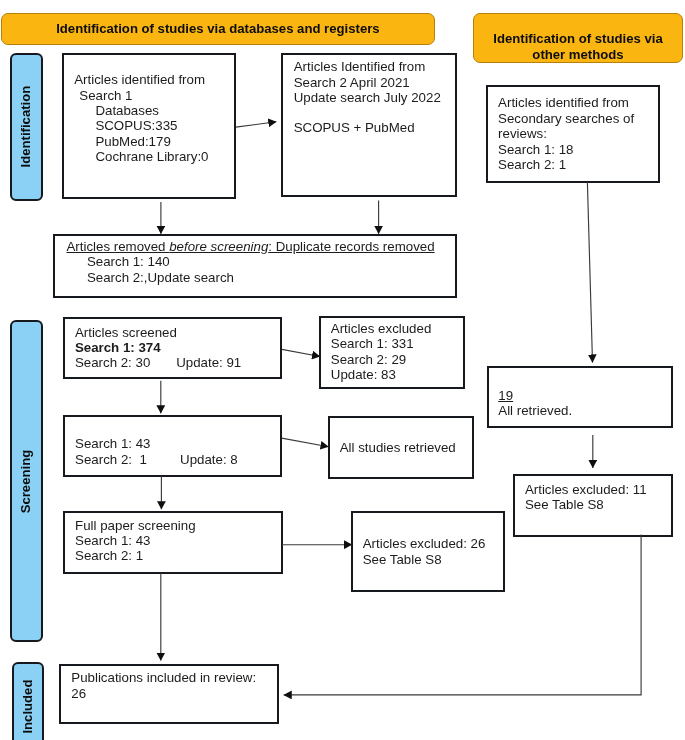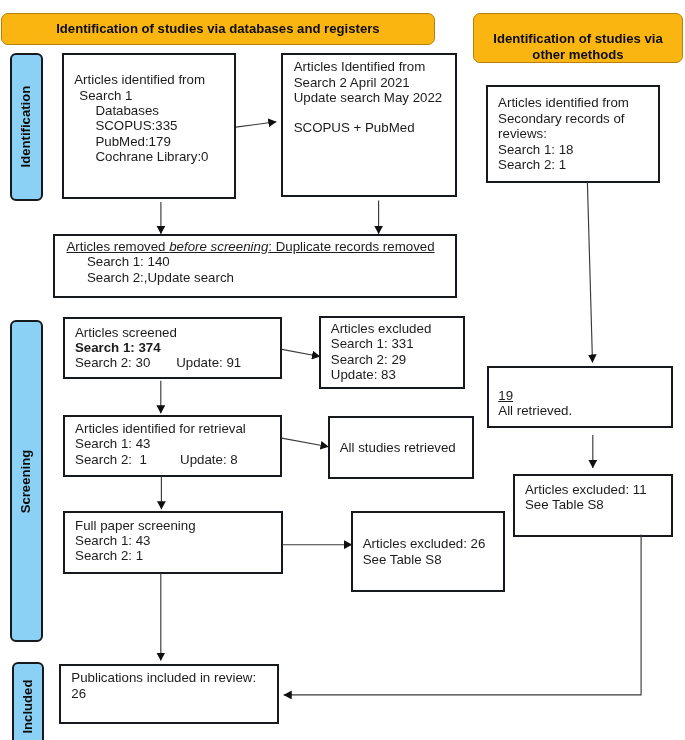--- a/index.html
+++ b/index.html
@@ -67,46 +67,45 @@
 
   <div class="tl" style="left:74.2px;top:61.2px;">Articles identified from</div>
   <div class="tl" style="left:79.3px;top:76.6px;">Search 1</div>
   <div class="tl" style="left:95.4px;top:92px;">Databases</div>
   <div class="tl" style="left:95.4px;top:107.4px;">SCOPUS:335</div>
   <div class="tl" style="left:95.4px;top:122.6px;">PubMed:179</div>
   <div class="tl" style="left:95.4px;top:137.8px;">Cochrane Library:0</div>
 
   <div class="tl" style="left:293.7px;top:48.4px;">Articles Identified from</div>
   <div class="tl" style="left:293.7px;top:63.9px;">Search 2 April 2021</div>
-  <div class="tl" style="left:293.7px;top:79.4px;">Update search May 2022</div>
+  <div class="tl" style="left:293.7px;top:79.4px;">Update search July 2022</div>
   <div class="tl" style="left:293.7px;top:108.8px;">SCOPUS + PubMed</div>
 
   <div class="tl" style="left:498.1px;top:84.4px;">Articles identified from</div>
-  <div class="tl" style="left:498.1px;top:99.9px;">Secondary records of</div>
+  <div class="tl" style="left:498.1px;top:99.9px;">Secondary searches of</div>
   <div class="tl" style="left:498.1px;top:115.4px;">reviews:</div>
   <div class="tl" style="left:498.1px;top:130.9px;">Search 1: 18</div>
   <div class="tl" style="left:498.1px;top:146.4px;">Search 2: 1</div>
 
   <div class="tl" style="left:66.5px;top:227.7px;text-decoration:underline;"><span>Articles removed </span><i>before screening</i><span>: Duplicate records removed</span></div>
   <div class="tl" style="left:86.9px;top:243.2px;">Search 1: 140</div>
   <div class="tl" style="left:86.9px;top:258.6px;">Search 2:,Update search</div>
 
   <div class="tl" style="left:74.9px;top:313.8px;">Articles screened</div>
   <div class="tl" style="left:74.9px;top:328.8px;font-weight:bold;">Search 1: 374</div>
   <div class="tl" style="left:74.9px;top:344px;">Search 2: 30       Update: 91</div>
 
   <div class="tl" style="left:330.8px;top:309.7px;text-align:center;">Articles excluded</div>
   <div class="tl" style="left:330.8px;top:325.1px;">Search 1: 331</div>
   <div class="tl" style="left:330.8px;top:340.5px;">Search 2: 29</div>
   <div class="tl" style="left:330.8px;top:355.9px;">Update: 83</div>
 
   <div class="tl" style="left:498.3px;top:377px;text-decoration:underline;">19</div>
   <div class="tl" style="left:498.3px;top:392.2px;">All retrieved.</div>
 
-  <div class="tl" style="left:75.1px;top:409.9px;">Articles identified for retrieval</div>
   <div class="tl" style="left:75.1px;top:425.2px;">Search 1: 43</div>
   <div class="tl" style="left:75.1px;top:440.5px;">Search 2:  1         Update: 8</div>
 
   <div class="tl" style="left:339.7px;top:428.5px;">All studies retrieved</div>
 
   <div class="tl" style="left:524.9px;top:470.8px;">Articles excluded: 11</div>
   <div class="tl" style="left:524.9px;top:485.9px;">See Table S8</div>
 
   <div class="tl" style="left:75.1px;top:506.5px;">Full paper screening</div>
   <div class="tl" style="left:75.1px;top:521.8px;">Search 1: 43</div>

